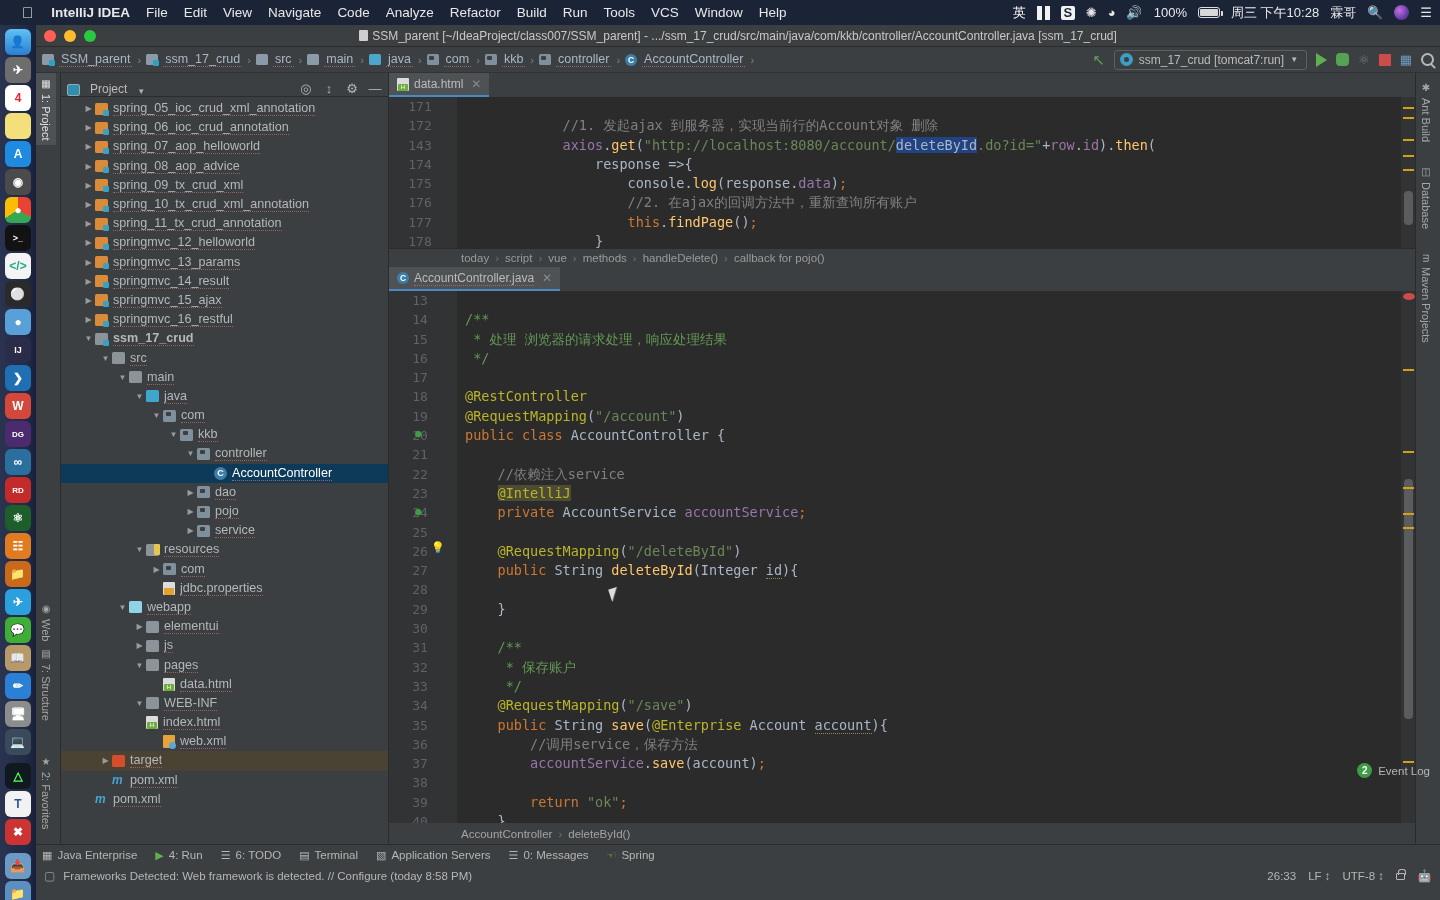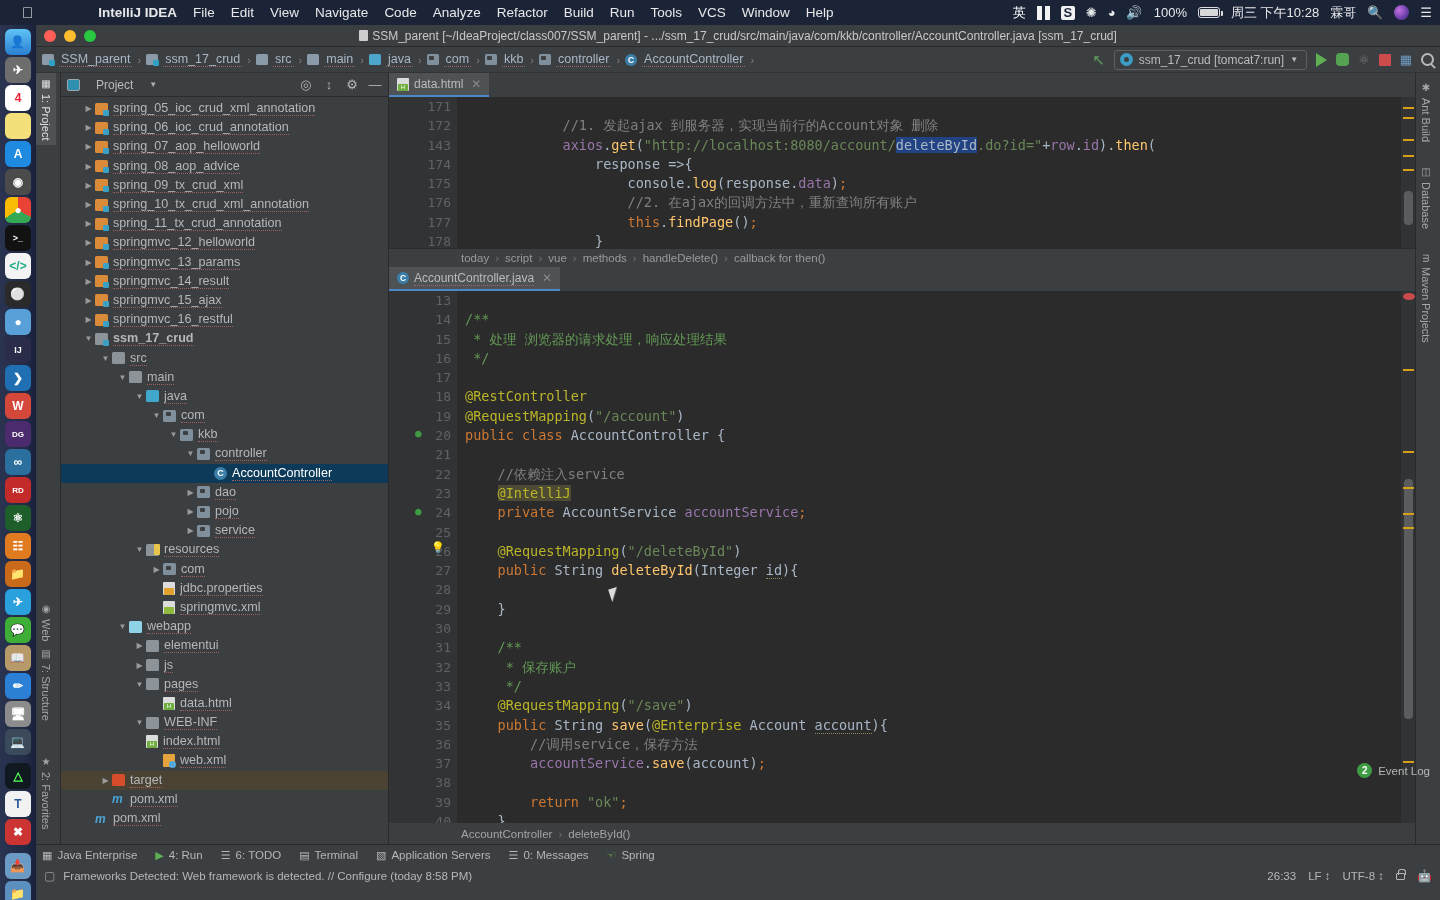--- a/index.html
+++ b/index.html
@@ -13,21 +13,21 @@
   .root { position: relative; width: 1440px; height: 900px; }
 
   
   .macbar {
     position: absolute; top: 0; left: 0; width: 1440px; height: 25px;
     background: #1b2437;
     display: flex; align-items: center;
     color: #e8e8ea; font-size: 13px;
   }
   .macbar .apple { margin-left: 22px; margin-right: 18px; font-size: 15px; line-height: 1; }
-  .macbar .appname { font-weight: bold; font-size: 13.5px; margin-right: 16px; margin-left: 47px; }
+  .macbar .appname { font-weight: bold; font-size: 13.5px; margin-right: 16px; }
   .macbar .mi { margin-right: 16px; font-size: 13.5px; }
   .macbar .right { position: absolute; right: 8px; display: flex; align-items: center; gap: 11px; }
   .macbar .right span { font-size: 13px; white-space: nowrap; }
   .ime-badge {
     background: #1b2437; border: 0; color: #fff; font-size: 13px;
   }
   .sbox { display:inline-block; width:14px; height:14px; background:#f2f2f2; color:#1b2437;
           font-weight:bold; font-size:11px; text-align:center; line-height:14px; border-radius:2px; }
   .flag { display:inline-block; width:13px;height:14px; position:relative; }
   .flag:before{content:"";position:absolute;left:0;top:0;width:5px;height:14px;background:#f2f2f2;}
@@ -119,22 +119,22 @@
   }
   .vtab.active { background:#4e5254; color:#e0e0e0; left:0; padding-left:4px; padding-right:4px;}
   .vtab .vi { font-size: 10px; }
 
   
   .project {
     width: 328px; flex: 0 0 328px; background: #3c3f41;
     display: flex; flex-direction: column; border-right: 1px solid #2b2b2b;
   }
   .proj-head {
-    height: 24px; display: flex; align-items: center; padding: 0 6px;
-    color: #bbbbbb; font-size: 12px; gap: 16px; border-bottom:1px solid #2b2b2b;
+    height: 24px; display: flex; align-items: flex-end; padding: 0 6px;
+    color: #bbbbbb; font-size: 12px; gap: 10px; border-bottom:1px solid #2b2b2b;
   }
   .proj-head .pi { width:13px;height:12px;border:1.5px solid #9aa7ad;background:#2e8fb0;border-radius:2px;}
   .proj-head .chev { font-size: 8px; color:#b0b0b0; }
   .proj-head .tools { margin-left:auto; display:flex; align-items:center; gap:9px;}
   .hi-ic { width: 14px; height: 14px; color:#b4b4b4; font-size:13px; line-height:14px; text-align:center;}
   .tree { flex: 1; overflow: hidden; position: relative; background: #3c3f41; padding-top:2px; }
   .row {
     display: flex; align-items: center; height: 19.2px; font-size: 12.6px;
     color: #b5b7ba; white-space: nowrap; padding-right: 4px;
   }
@@ -179,21 +179,21 @@
     font-size: 12px; color: #bbbbbb; background: #4e5254;
     border-bottom: 2px solid #4a88c7;
   }
   .tab .x { color:#8a8a8a; font-size:12px; margin-left:3px;}
   .code-area { flex:1; display:flex; min-height:0; background:#2b2b2b; position:relative; overflow:hidden;}
   .gutter {
     width: 68px; flex: 0 0 68px; background: #313335; color: #606366;
     font-family: "DejaVu Sans Mono", monospace; font-size: 13px;
     text-align: right; padding-right: 6px; position:relative;
   }
-  .gutter .ln { height: 19.3px; line-height: 19.3px; }
+  .gutter .ln { height: 19.3px; line-height: 19.3px; text-align: center; }
   .codewrap { flex:1; position:relative; overflow:hidden; }
   pre.code {
     font-family: "DejaVu Sans Mono", monospace; font-size: 13.5px;
     line-height: 19.3px; color: #a9b7c6; margin:0; padding: 0 0 0 8px;
     white-space: pre; tab-size: 4;
   }
   .kw{color:#cc7832;} .str{color:#6a8759;}
   .cmt{color:#808080;} .doc{color:#629755;} .ann{color:#bbb529;}
   .fld{color:#9876aa;} .mth{color:#ffc66d;} .cls{color:#a9b7c6;}
   .id-u{color:#a9b7c6;border-bottom:1px dotted #8a8a5a;}
@@ -548,25 +548,20 @@
             <div class="row" style="padding-left: 89px;">
               <span class="arrow">▶</span>
               <span class="ti f-pkg"></span>
               <span class="lbl underwave">com</span>
             </div>
             <div class="row" style="padding-left: 89px;">
               <span class="arrow"></span>
               <span class="i-prop"></span>
               <span class="lbl underwave">jdbc.properties</span>
             </div>
-            <div class="row" style="padding-left: 89px;">
-              <span class="arrow"></span>
-              <span class="i-xml"></span>
-              <span class="lbl underwave">springmvc.xml</span>
-            </div>
             <div class="row" style="padding-left: 55px;">
               <span class="arrow">▼</span>
               <span class="ti f-webapp"></span>
               <span class="lbl underwave">webapp</span>
             </div>
             <div class="row" style="padding-left: 72px;">
               <span class="arrow">▶</span>
               <span class="ti f-grey"></span>
               <span class="lbl underwave">elementui</span>
             </div>
@@ -662,21 +657,21 @@
             <span>today</span>
               <span class="sp">›</span>
             <span>script</span>
               <span class="sp">›</span>
             <span>vue</span>
               <span class="sp">›</span>
             <span>methods</span>
               <span class="sp">›</span>
             <span>handleDelete()</span>
               <span class="sp">›</span>
-            <span>callback for then()</span>
+            <span>callback for pojo()</span>
           </div>
         </div>
 
         <div class="ed-pane" style="flex:1;min-height:0;">
           <div class="tabrow">
             <div class="tab">
               <span class="mi-cls" style="margin-right:0;">C</span>
               <span class="underdot">AccountController.java</span>
               <span class="x">✕</span>
             </div>

